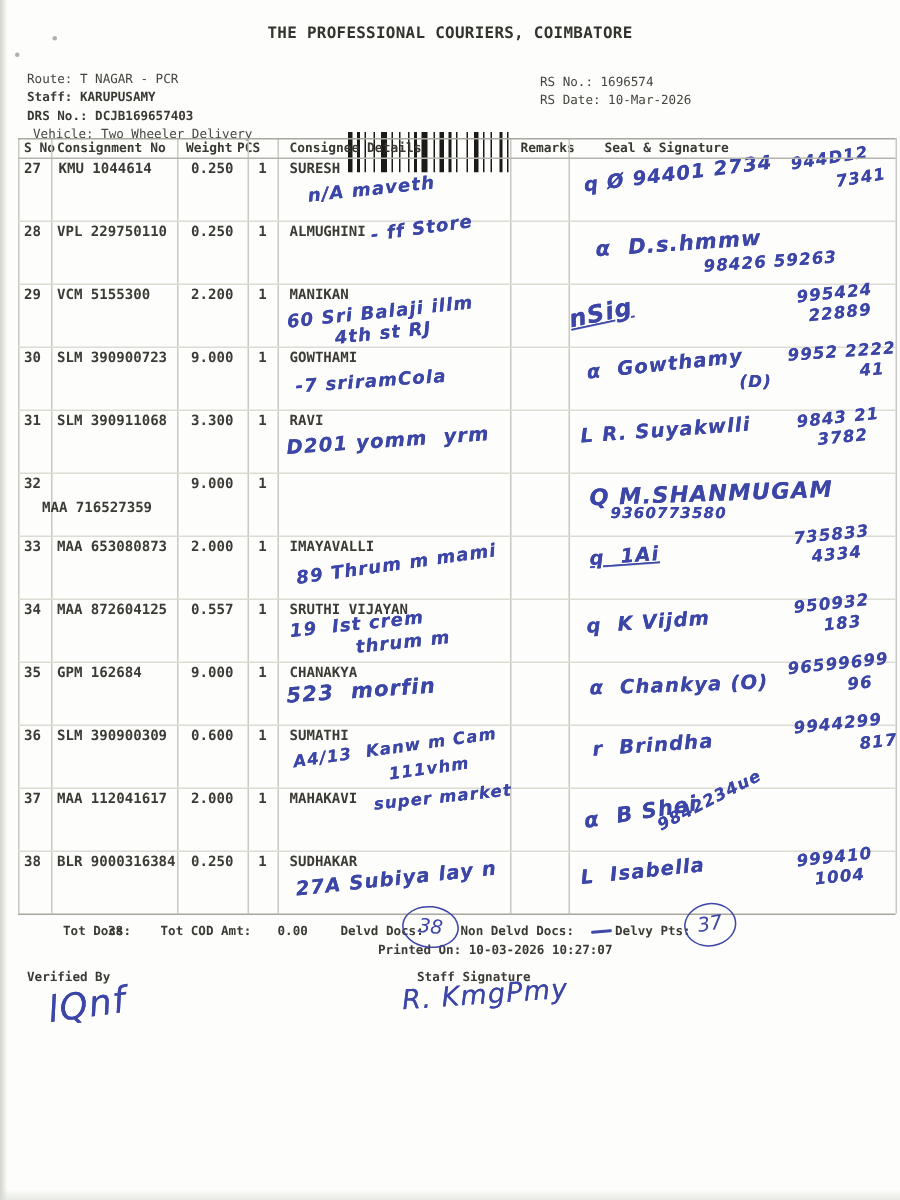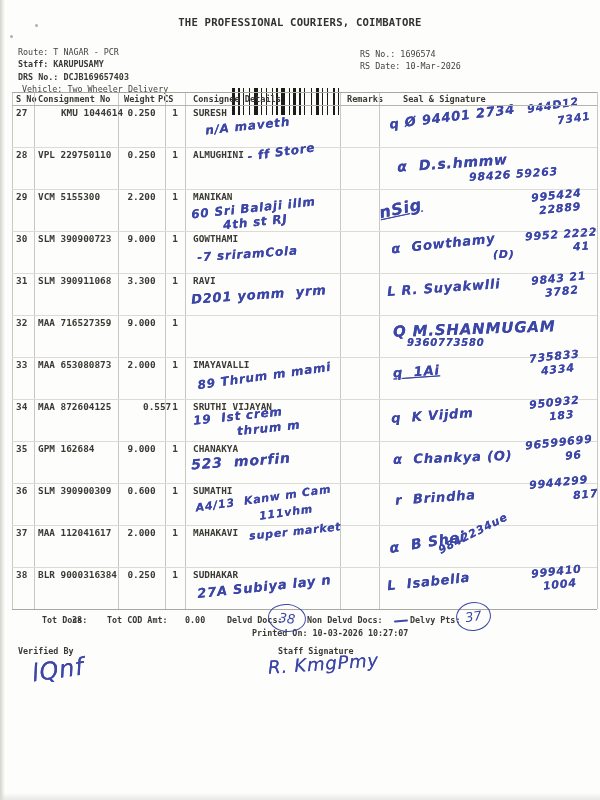--- a/index.html
+++ b/index.html
@@ -89,21 +89,21 @@
   <div class="vline" style="left:118px;"></div>
   <div class="vline" style="left:165px;"></div>
   <div class="vline" style="left:185px;"></div>
   <div class="vline" style="left:340px;"></div>
   <div class="vline" style="left:379px;"></div>
   <div class="vline" style="left:597px;"></div>
 
   <div id="table-body">
       <div class="row" style="top: 105px;">
         <div class="cell" style="left: 0px; width: 22px; padding-left: 4px; padding-top: 2px;">27</div>
-        <div class="cell" style="left: 22px; width: 84px; padding-left: 16px; padding-top: 2px; text-align: center;">KMU 1044614</div>
+        <div class="cell" style="left: 22px; width: 84px; padding-left: 5px; padding-top: 2px;">KMU 1044614</div>
         <div class="cell" style="left: 106px; width: 47px; text-align: center; padding-top: 2px;">0.250</div>
         <div class="cell" style="left: 153px; width: 20px; text-align: center; padding-top: 2px;">1</div>
         <div class="cell" style="left: 173px; width: 155px; height: 42px;">
           <div class="abs" style="left: 8px; top: 2px; font-weight: 700;">SURESH</div>
           <div class="hw" style="left: 20px; top: 14px; font-size: 12px; transform: rotate(-6deg);">n/A maveth</div>
         </div>
         <div class="cell" style="left: 328px; width: 39px; height: 42px;"></div>
         <div class="cell" style="left: 367px; width: 218px; height: 42px;">
           <div class="hw" style="left: 10px; top: 4px; font-size: 13px; transform: rotate(-7deg);">q Ø 94401 2734</div>
           <div class="hw" style="left: 148px; top: -6px; font-size: 11px; transform: rotate(-9deg);">944D12</div>
@@ -170,21 +170,21 @@
         </div>
         <div class="cell" style="left: 328px; width: 39px; height: 42px;"></div>
         <div class="cell" style="left: 367px; width: 218px; height: 42px;">
           <div class="hw" style="left: 8px; top: 7px; font-size: 13px; transform: rotate(-4deg);">L R. Suyakwlli</div>
           <div class="hw" style="left: 152px; top: -1px; font-size: 11px; transform: rotate(-6deg);">9843 21</div>
           <div class="hw" style="left: 166px; top: 12px; font-size: 11px; transform: rotate(-6deg);">3782</div>
         </div>
       </div>
       <div class="row" style="top: 315px;">
         <div class="cell" style="left: 0px; width: 22px; padding-left: 4px; padding-top: 2px;">32</div>
-        <div class="cell" style="left: 22px; width: 84px; padding-left: 4px; padding-top: 2px;">MAA 716527359</div>
+        <div class="cell" style="left: 12px; width: 84px; padding-left: 4px; padding-top: 2px; margin-top: 16px;">MAA 716527359</div>
         <div class="cell" style="left: 106px; width: 47px; text-align: center; padding-top: 2px;">9.000</div>
         <div class="cell" style="left: 153px; width: 20px; text-align: center; padding-top: 2px;">1</div>
         <div class="cell" style="left: 328px; width: 39px; height: 42px;"></div>
         <div class="cell" style="left: 367px; width: 218px; height: 42px;">
           <div class="hw" style="left: 14px; top: 5px; font-size: 15px; transform: rotate(-2deg);">Q M.SHANMUGAM</div>
           <div class="hw" style="left: 28px; top: 22px; font-size: 10px; transform: rotate(0deg);">9360773580</div>
         </div>
       </div>
       <div class="row" style="top: 357px;">
         <div class="cell" style="left: 0px; width: 22px; padding-left: 4px; padding-top: 2px;">33</div>
@@ -198,21 +198,21 @@
         <div class="cell" style="left: 328px; width: 39px; height: 42px;"></div>
         <div class="cell" style="left: 367px; width: 218px; height: 42px;">
           <div class="hw" style="left: 14px; top: 7px; font-size: 13px; transform: rotate(-4deg); text-decoration: underline;">q  1Ai</div>
           <div class="hw" style="left: 150px; top: -7px; font-size: 11px; transform: rotate(-6deg);">735833</div>
           <div class="hw" style="left: 162px; top: 6px; font-size: 11px; transform: rotate(-6deg);">4334</div>
         </div>
       </div>
       <div class="row" style="top: 399px;">
         <div class="cell" style="left: 0px; width: 22px; padding-left: 4px; padding-top: 2px;">34</div>
         <div class="cell" style="left: 22px; width: 84px; padding-left: 4px; padding-top: 2px;">MAA 872604125</div>
-        <div class="cell" style="left: 106px; width: 47px; padding-top: 2px; padding-left: 25px;">0.557</div>
+        <div class="cell" style="left: 106px; width: 47px; text-align: center; padding-top: 2px;">0.557</div>
         <div class="cell" style="left: 153px; width: 20px; text-align: center; padding-top: 2px;">1</div>
         <div class="cell" style="left: 173px; width: 155px; height: 42px;">
           <div class="abs" style="left: 8px; top: 2px; font-weight: 700;">SRUTHI VIJAYAN</div>
           <div class="hw" style="left: 8px; top: 10px; font-size: 12px; transform: rotate(-6deg);">19  Ist crem</div>
           <div class="hw" style="left: 52px; top: 22px; font-size: 12px; transform: rotate(-6deg);">thrum m</div>
         </div>
         <div class="cell" style="left: 328px; width: 39px; height: 42px;"></div>
         <div class="cell" style="left: 367px; width: 218px; height: 42px;">
           <div class="hw" style="left: 12px; top: 9px; font-size: 13px; transform: rotate(-4deg);">q  K Vijdm</div>
           <div class="hw" style="left: 150px; top: -3px; font-size: 11px; transform: rotate(-6deg);">950932</div>

